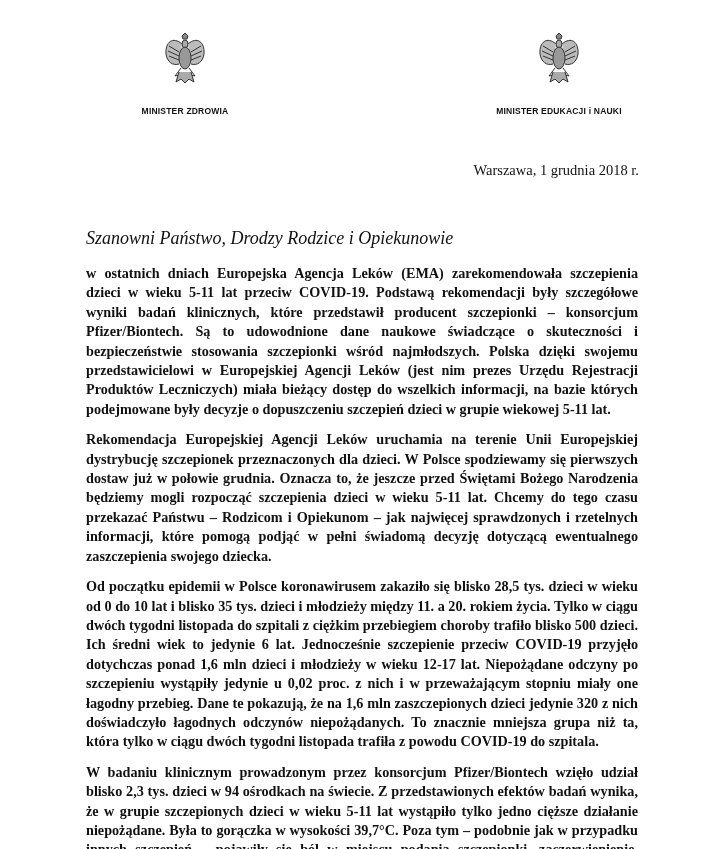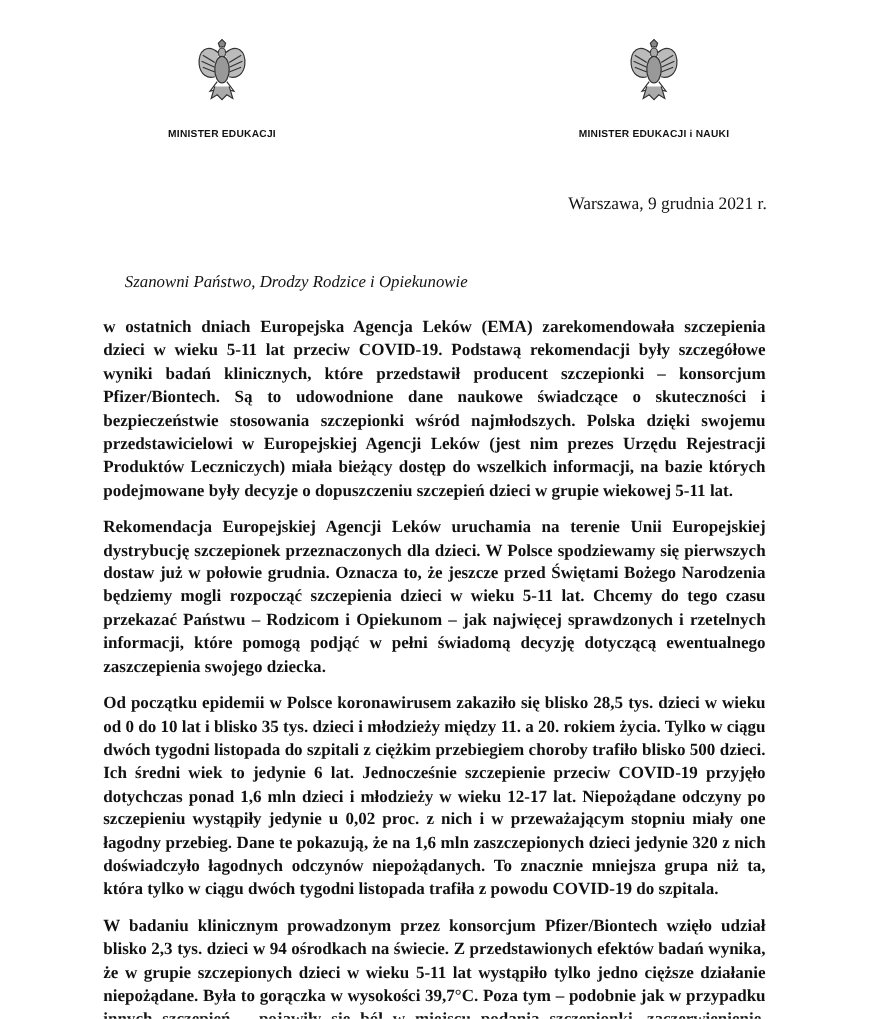--- a/index.html
+++ b/index.html
@@ -1,62 +1,62 @@
 <!DOCTYPE html>
 <html><head>
 <meta charset="utf-8">
 <style>
   html, body { margin: 0; padding: 0; background: #ffffff; }
   body { width: 724px; height: 849px; position: relative; overflow: hidden; color: #111; }
   .header-block { position: absolute; top: 32px; text-align: center; }
   .header-left { left: 95px; width: 180px; }
-  .header-right { left: 440px; width: 210px; }
+  .header-right { left: 454px; width: 210px; }
   .eagle { width: 44px; height: 54px; margin: 0 auto; display: block; }
   .minister { font-family: "Liberation Sans", sans-serif; font-weight: bold; font-size: 8.5px; letter-spacing: 0.2px; margin-top: 20px; color: #111; }
   .date { position: absolute; top: 162px; right: 85px; font-family: "Liberation Serif", serif; font-size: 14.5px; }
-  .salutation { position: absolute; top: 228px; left: 86px; font-family: "Liberation Serif", serif; font-style: italic; font-size: 14px; margin-left: 18px; }
+  .salutation { position: absolute; top: 228px; left: 86px; font-family: "Liberation Serif", serif; font-style: italic; font-size: 18px; }
   .body-text { position: absolute; top: 264px; left: 86px; width: 552px; font-family: "Liberation Serif", serif; font-size: 14.2px; line-height: 19.4px; }
   .body-text p { margin: 0 0 11px 0; text-align: justify; font-weight: bold; }
 </style>
 </head>
 <body>
 
 <div class="header-block header-left">
   <svg class="eagle" viewBox="0 0 44 54">
     <g fill="none" stroke="#333" stroke-width="1">
       <path d="M19 4 l3 -3 l3 3 l-1 3 h-4 z" fill="#888"></path>
       <ellipse cx="22" cy="12" rx="3" ry="4" fill="#aaa"></ellipse>
       <path d="M19 12 C10 4 2 10 3 22 C4 30 10 34 16 32" fill="#bbb"></path>
       <path d="M25 12 C34 4 42 10 41 22 C40 30 34 34 28 32" fill="#bbb"></path>
       <path d="M6 14 l10 6 M5 19 l11 5 M6 24 l10 4 M38 14 l-10 6 M39 19 l-11 5 M38 24 l-10 4"></path>
       <ellipse cx="22" cy="26" rx="6" ry="11" fill="#999"></ellipse>
       <path d="M18 36 l-6 8 l4 -1 l-2 5 M26 36 l6 8 l-4 -1 l2 5"></path>
       <path d="M16 40 l-3 10 l5 -3 l4 4 l4 -4 l5 3 l-3 -10" fill="#aaa"></path>
     </g>
   </svg>
-  <div class="minister">MINISTER EDUKACJI</div>
+  <div class="minister">MINISTER ZDROWIA</div>
 </div>
 
 <div class="header-block header-right">
   <svg class="eagle" viewBox="0 0 44 54">
     <g fill="none" stroke="#333" stroke-width="1">
       <path d="M19 4 l3 -3 l3 3 l-1 3 h-4 z" fill="#888"></path>
       <ellipse cx="22" cy="12" rx="3" ry="4" fill="#aaa"></ellipse>
       <path d="M19 12 C10 4 2 10 3 22 C4 30 10 34 16 32" fill="#bbb"></path>
       <path d="M25 12 C34 4 42 10 41 22 C40 30 34 34 28 32" fill="#bbb"></path>
       <path d="M6 14 l10 6 M5 19 l11 5 M6 24 l10 4 M38 14 l-10 6 M39 19 l-11 5 M38 24 l-10 4"></path>
       <ellipse cx="22" cy="26" rx="6" ry="11" fill="#999"></ellipse>
       <path d="M18 36 l-6 8 l4 -1 l-2 5 M26 36 l6 8 l-4 -1 l2 5"></path>
       <path d="M16 40 l-3 10 l5 -3 l4 4 l4 -4 l5 3 l-3 -10" fill="#aaa"></path>
     </g>
   </svg>
   <div class="minister">MINISTER EDUKACJI i NAUKI</div>
 </div>
 
-<div class="date">Warszawa, 9 grudnia 2021 r.</div>
+<div class="date">Warszawa, 1 grudnia 2018 r.</div>
 
 <div class="salutation">Szanowni Państwo, Drodzy Rodzice i Opiekunowie</div>
 
 <div class="body-text">
   <p>w ostatnich dniach Europejska Agencja Leków (EMA) zarekomendowała szczepienia dzieci w wieku 5-11 lat przeciw COVID-19. Podstawą rekomendacji były szczegółowe wyniki badań klinicznych, które przedstawił producent szczepionki – konsorcjum Pfizer/Biontech. Są to udowodnione dane naukowe świadczące o skuteczności i bezpieczeństwie stosowania szczepionki wśród najmłodszych. Polska dzięki swojemu przedstawicielowi w Europejskiej Agencji Leków (jest nim prezes Urzędu Rejestracji Produktów Leczniczych) miała bieżący dostęp do wszelkich informacji, na bazie których podejmowane były decyzje o dopuszczeniu szczepień dzieci w grupie wiekowej 5-11 lat.</p>
   <p>Rekomendacja Europejskiej Agencji Leków uruchamia na terenie Unii Europejskiej dystrybucję szczepionek przeznaczonych dla dzieci. W Polsce spodziewamy się pierwszych dostaw już w połowie grudnia. Oznacza to, że jeszcze przed Świętami Bożego Narodzenia będziemy mogli rozpocząć szczepienia dzieci w wieku 5-11 lat. Chcemy do tego czasu przekazać Państwu – Rodzicom i Opiekunom – jak najwięcej sprawdzonych i rzetelnych informacji, które pomogą podjąć w pełni świadomą decyzję dotyczącą ewentualnego zaszczepienia swojego dziecka.</p>
   <p>Od początku epidemii w Polsce koronawirusem zakaziło się blisko 28,5 tys. dzieci w wieku od 0 do 10 lat i blisko 35 tys. dzieci i młodzieży między 11. a 20. rokiem życia. Tylko w ciągu dwóch tygodni listopada do szpitali z ciężkim przebiegiem choroby trafiło blisko 500 dzieci. Ich średni wiek to jedynie 6 lat. Jednocześnie szczepienie przeciw COVID-19 przyjęło dotychczas ponad 1,6 mln dzieci i młodzieży w wieku 12-17 lat. Niepożądane odczyny po szczepieniu wystąpiły jedynie u 0,02 proc. z nich i w przeważającym stopniu miały one łagodny przebieg. Dane te pokazują, że na 1,6 mln zaszczepionych dzieci jedynie 320 z nich doświadczyło łagodnych odczynów niepożądanych. To znacznie mniejsza grupa niż ta, która tylko w ciągu dwóch tygodni listopada trafiła z powodu COVID-19 do szpitala.</p>
   <p>W badaniu klinicznym prowadzonym przez konsorcjum Pfizer/Biontech wzięło udział blisko 2,3 tys. dzieci w 94 ośrodkach na świecie. Z przedstawionych efektów badań wynika, że w grupie szczepionych dzieci w wieku 5-11 lat wystąpiło tylko jedno cięższe działanie niepożądane. Była to gorączka w wysokości 39,7°C. Poza tym – podobnie jak w przypadku innych szczepień – pojawiły się ból w miejscu podania szczepionki, zaczerwienienie, zmęczenie czy ból głowy. Co istotne objawy te bardzo szybko i samoistnie ustępowały. Warto również zwrócić szczególną uwagę na skuteczność szczepionki u dzieci. Okazuje się, że jest ona wyższa niż u dorosłych i wynosi aż 90,7 proc.</p>
 </div>
 

